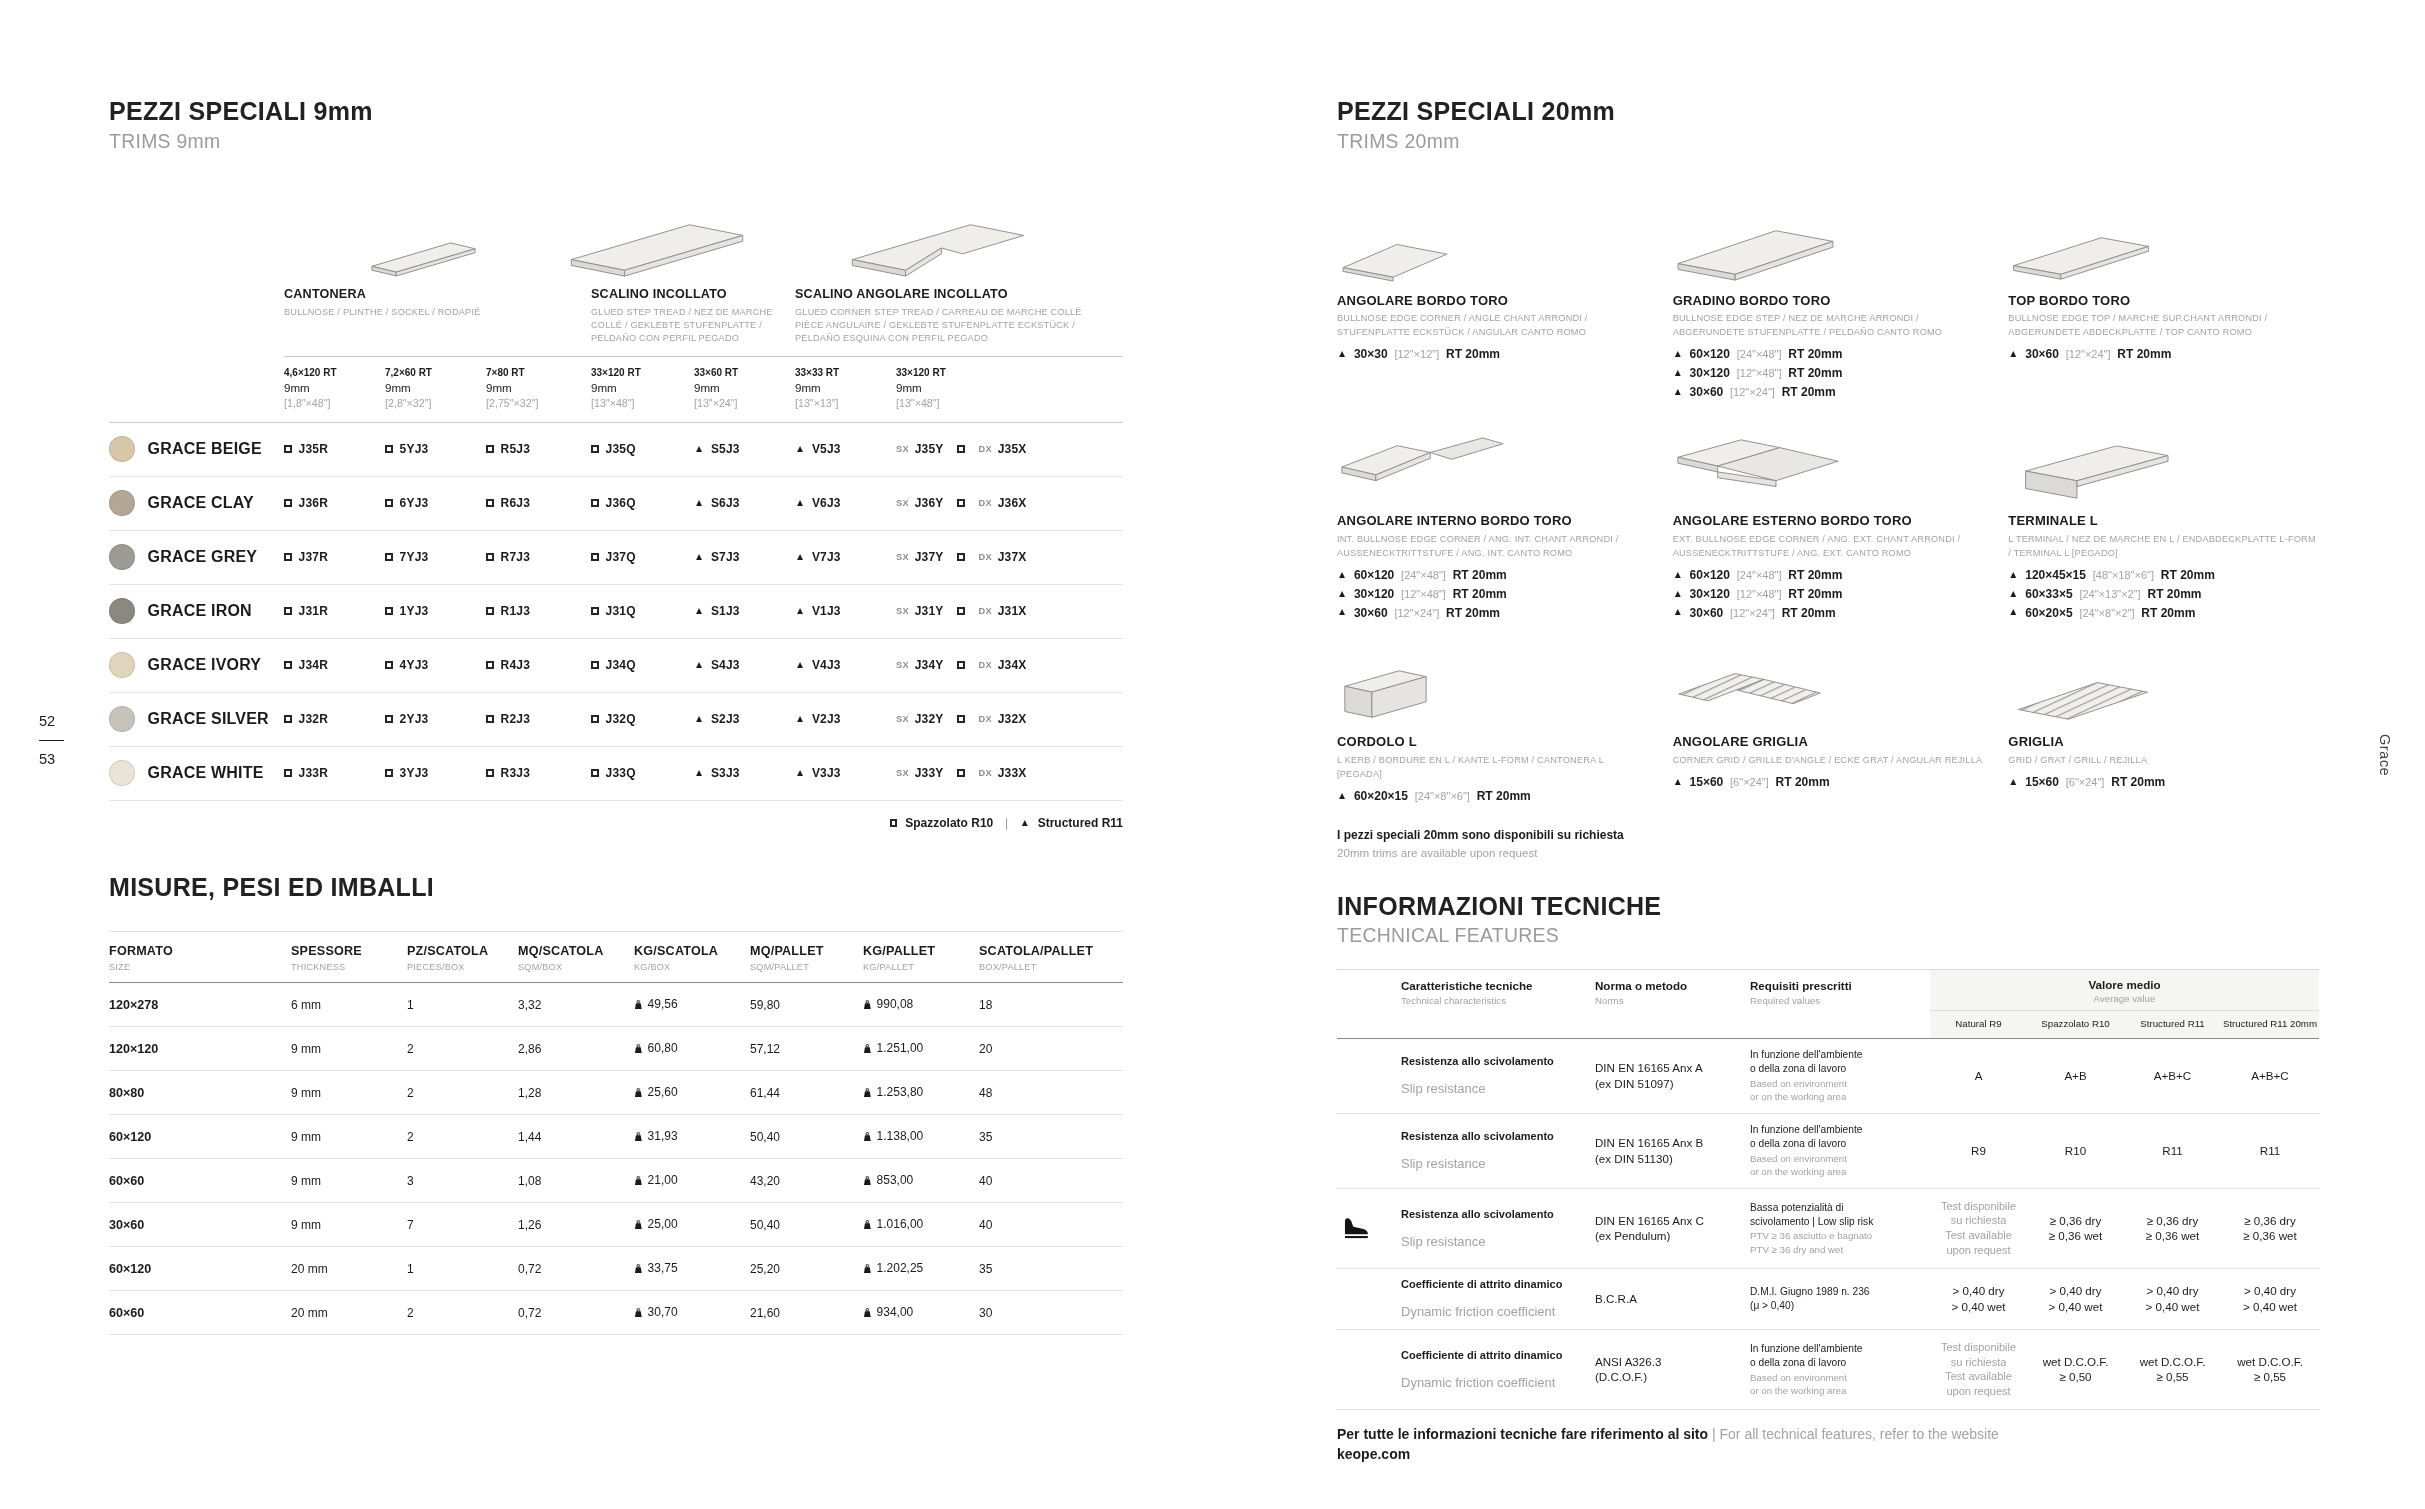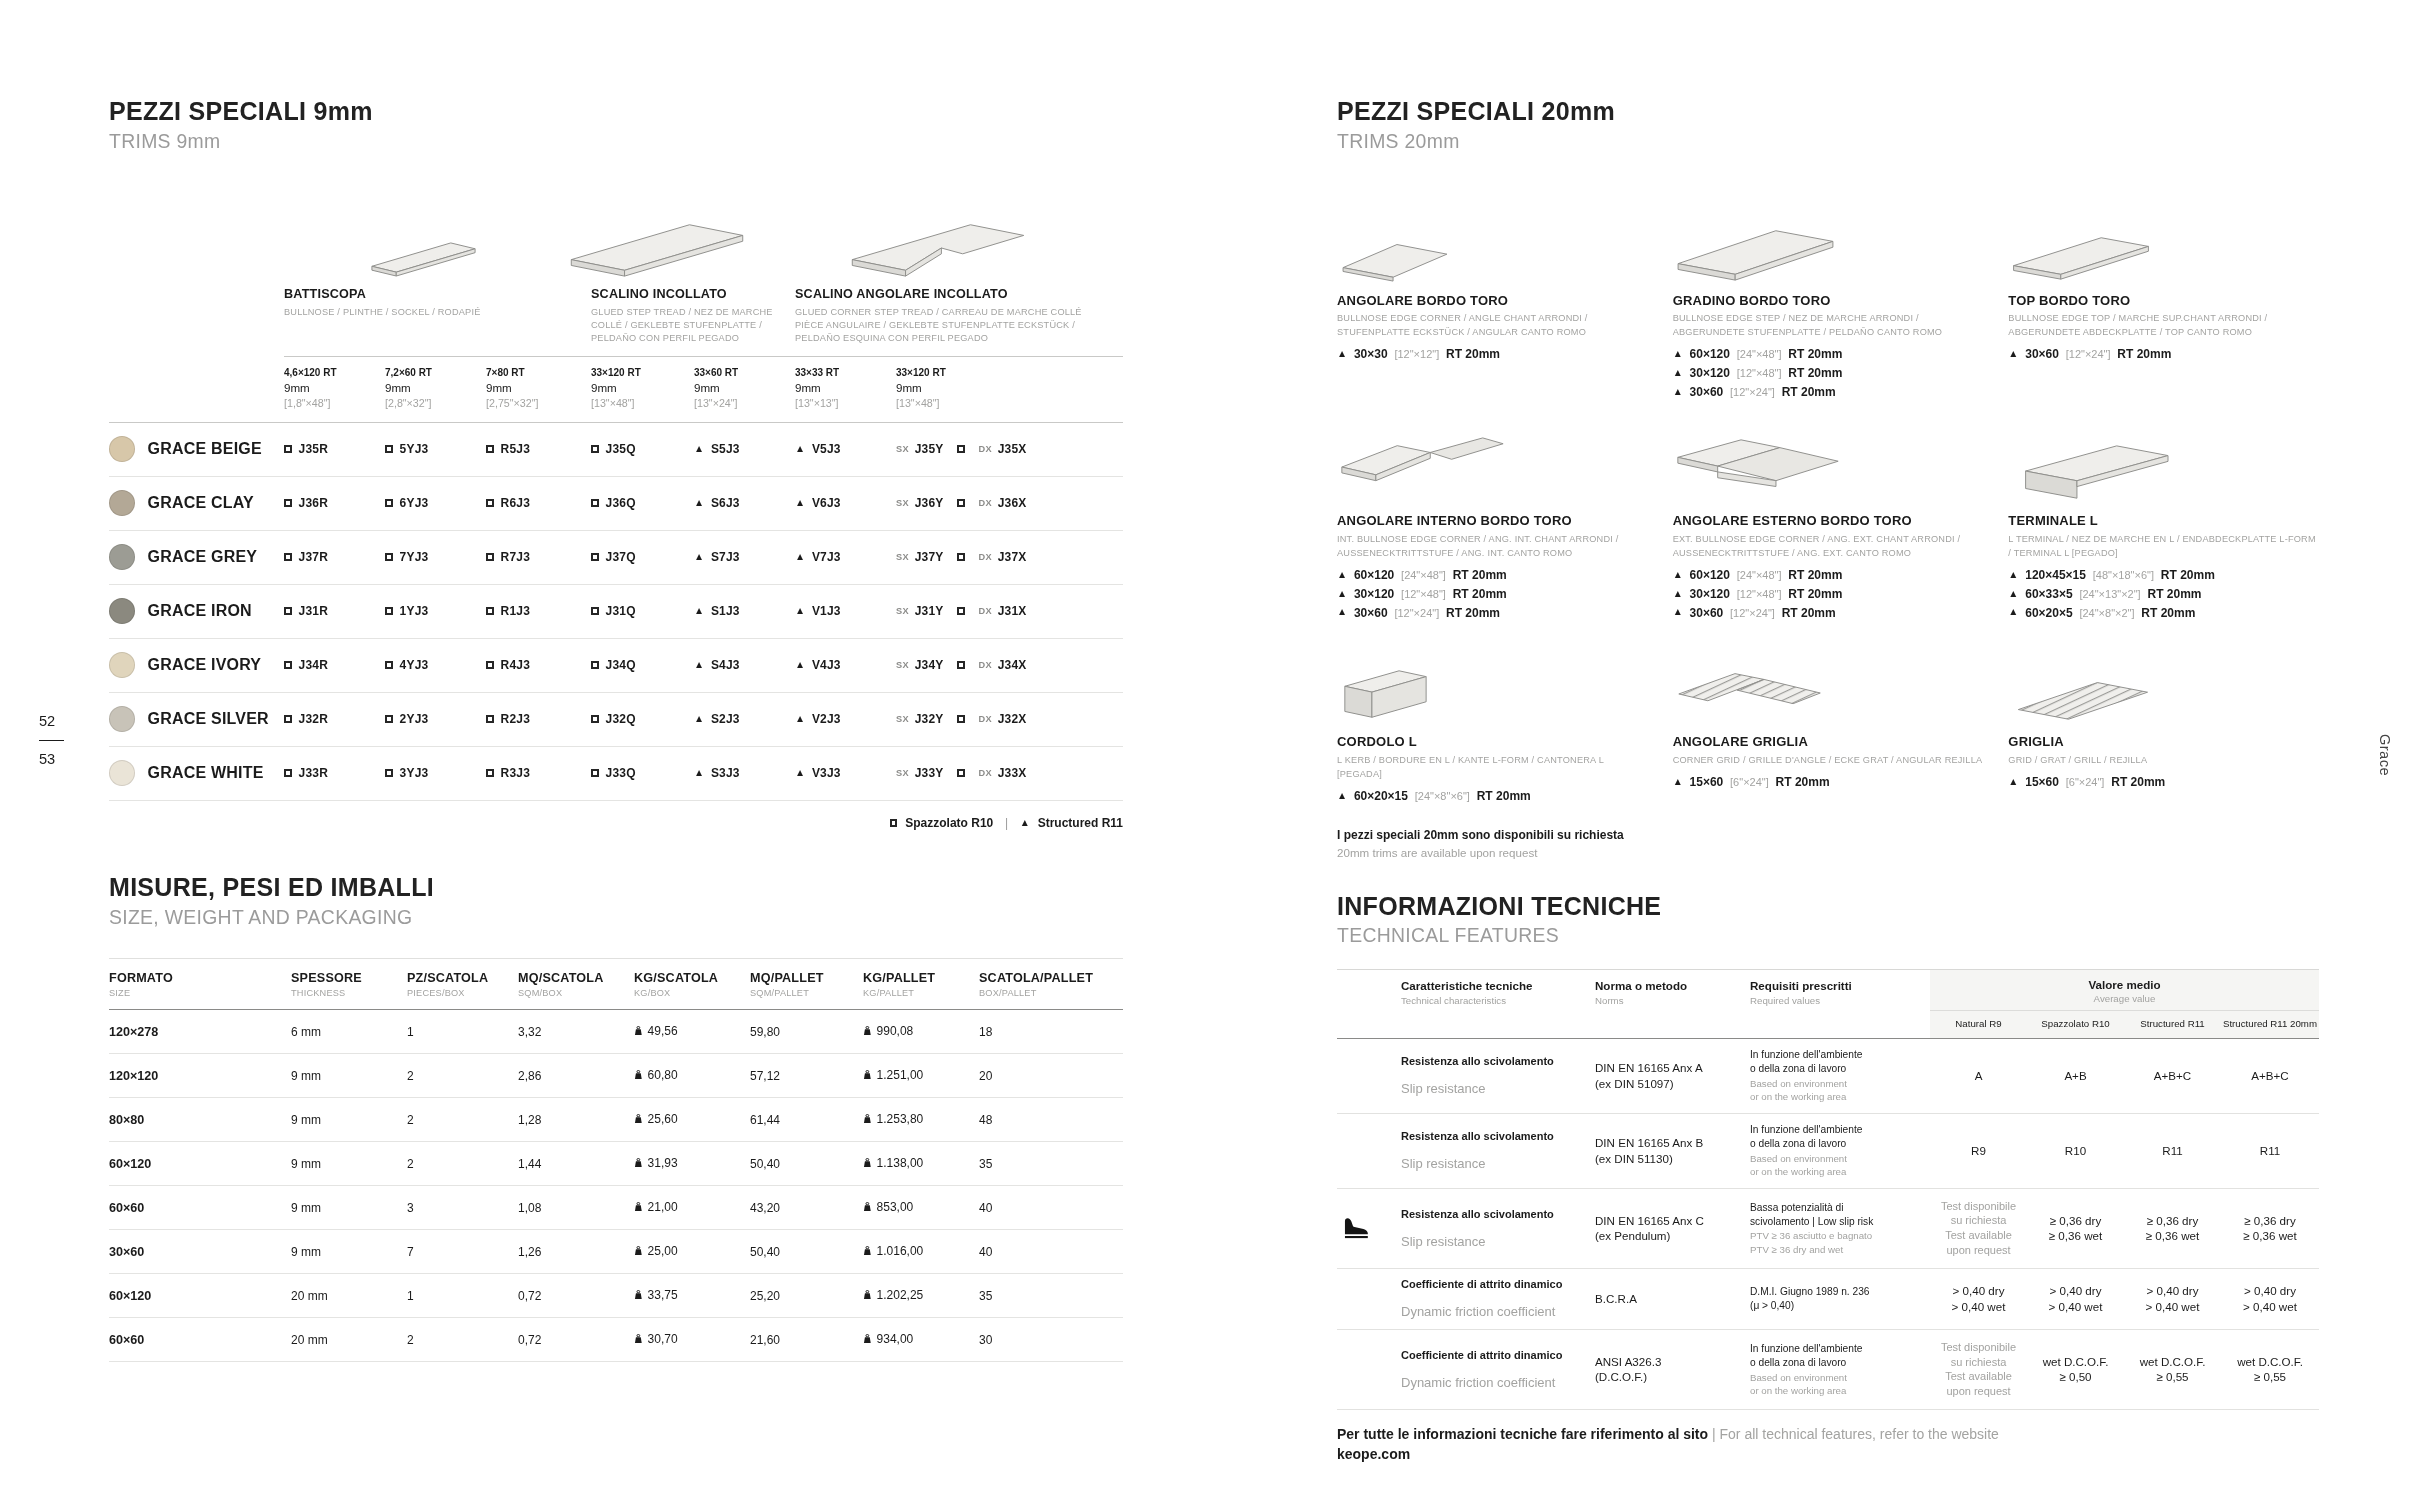--- a/index.html
+++ b/index.html
@@ -133,21 +133,21 @@
             <polygon points="4,44 126,8 181,19 118,38 96,32 59,55" fill="#efeeeb" stroke="#8e8e8b"></polygon>
             <polygon points="4,44 59,55 59,61 4,50" fill="#dbdad6" stroke="#8e8e8b"></polygon>
             <polygon points="59,55 96,32 96,38 59,61" fill="#e5e4e0" stroke="#8e8e8b"></polygon>
           </svg></div>
     </div>
 
     <div id="trims9-table">
         <div class="t9-groups">
           <div class="t9-glabel"></div>
           <div class="t9-group">
-            <div class="gname">BATTISCOPA</div>
+            <div class="gname">CANTONERA</div>
             <div class="gdesc">BULLNOSE / PLINTHE / SOCKEL / RODAPIÉ</div>
           </div>
           <div class="t9-group">
             <div class="gname">SCALINO INCOLLATO</div>
             <div class="gdesc">GLUED STEP TREAD / NEZ DE MARCHE COLLÉ / GEKLEBTE STUFENPLATTE / PELDAÑO CON PERFIL PEGADO</div>
           </div>
           <div class="t9-group">
             <div class="gname">SCALINO ANGOLARE INCOLLATO</div>
             <div class="gdesc">GLUED CORNER STEP TREAD / CARREAU DE MARCHE COLLÉ PIÈCE ANGULAIRE / GEKLEBTE STUFENPLATTE ECKSTÜCK / PELDAÑO ESQUINA CON PERFIL PEGADO</div>
           </div>
@@ -453,21 +453,20 @@
     <div class="t9-legend" id="t9-legend">
         <span class="sq"></span>
         <span>Spazzolato R10</span>
         <span class="lsep">|</span>
         <span class="tri">▲</span>
         <span>Structured R11</span>
       </div>
 
     <div class="misure">
       <div class="sec-title">MISURE, PESI ED IMBALLI</div>
-      <div class="sec-sub">SIZE, WEIGHT AND PACKAGING</div>
       <div id="misure-table">
           <div class="m-grid m-head">
             <div class="m-h">
               <div class="it">FORMATO</div>
               <div class="en">SIZE</div>
             </div>
             <div class="m-h">
               <div class="it">SPESSORE</div>
               <div class="en">THICKNESS</div>
             </div>

